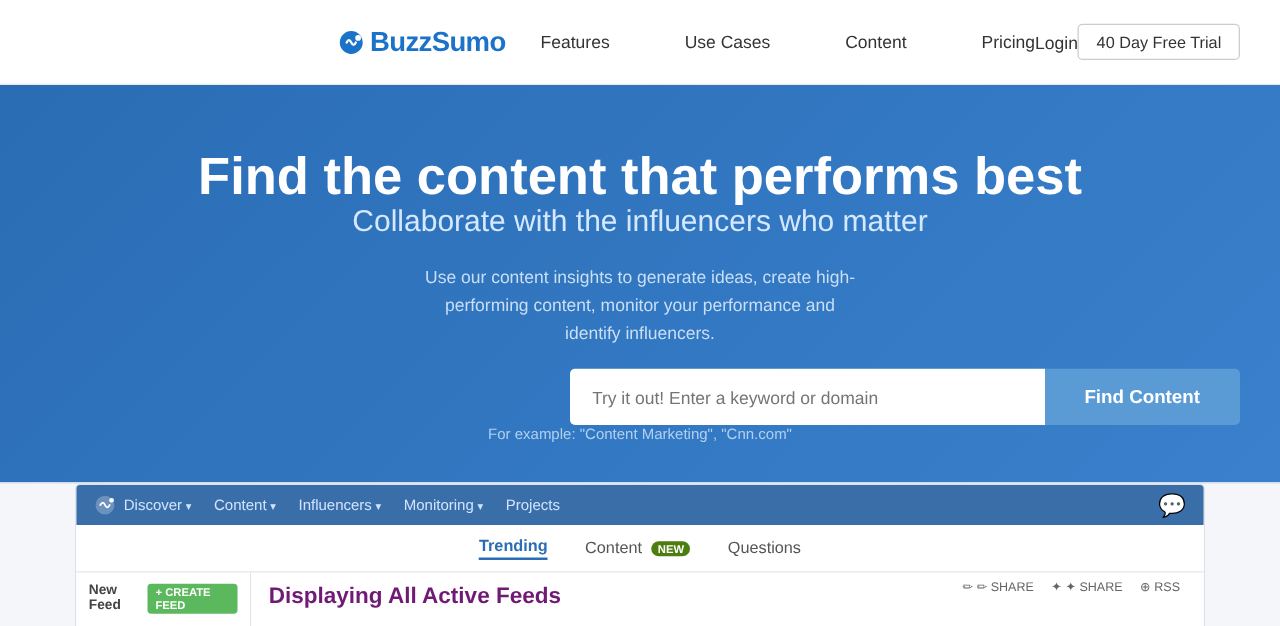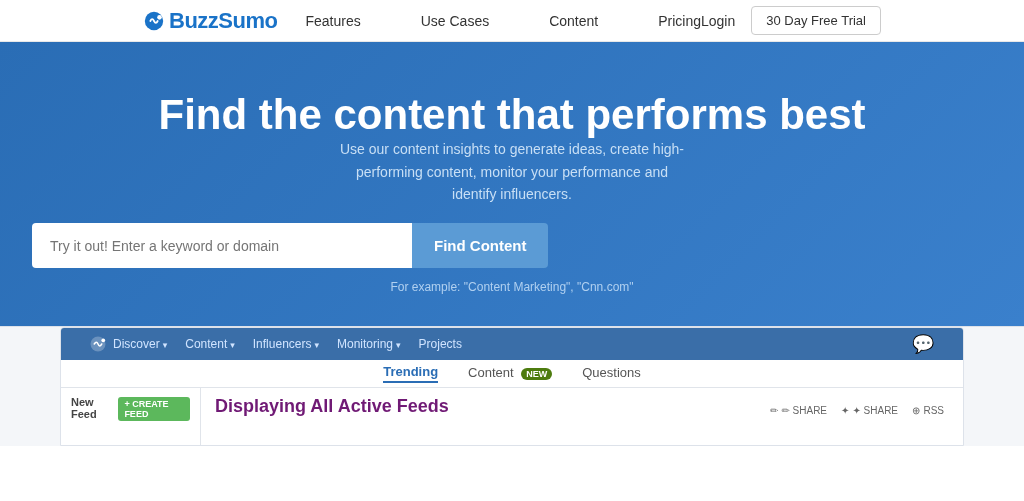--- a/index.html
+++ b/index.html
@@ -2,23 +2,23 @@
 <html><head>
   <meta charset="utf-8">
   <style>
     * { margin: 0; padding: 0; box-sizing: border-box; }
     body { font-family: 'Helvetica Neue', Arial, sans-serif; width: 1024px; height: 501px; overflow: hidden; background: #fff; }
 
     
     .navbar {
       display: flex;
       align-items: center;
-      justify-content: center;
+      justify-content: flex-end;
       padding: 0 32px;
-      height: 42px;
+      height: 68px;
       background: #fff;
       border-bottom: 1px solid #e8e8e8;
       position: relative;
       z-index: 10;
     }
     .nav-logo {
       display: flex;
       align-items: center;
       gap: 4px;
     }
@@ -41,21 +41,20 @@
     .nav-links li a {
       text-decoration: none;
       color: #333;
       font-size: 14px;
       font-weight: 500;
       padding-left: 28px;
     }
     .nav-actions {
       display: flex;
       align-items: center;
-      gap: 16px;
     }
     .btn-login {
       font-size: 14px;
       color: #333;
       background: none;
       border: none;
       cursor: pointer;
       font-weight: 500;
     }
     .btn-trial {
@@ -92,35 +91,34 @@
     }
     .hero-description {
       font-size: 14px;
       color: #c8dff5;
       line-height: 1.6;
       max-width: 360px;
       margin: 0 auto 18px;
     }
     .search-bar {
       display: flex;
-      justify-content: flex-start;
-      margin-bottom: 12px;
+      justify-content: flex-end;
     }
     .search-input {
       width: 380px;
       padding: 14px 18px;
       font-size: 14px;
       color: #999;
       border: none;
       border-radius: 4px 0 0 4px;
       outline: none;
       background: #fff;
     }
     .search-button {
-      padding: 14px 22px;
+      padding: 14px 32px;
       background: #5b9bd5;
       color: #fff;
       font-size: 15px;
       font-weight: 600;
       border: none;
       border-radius: 0 4px 4px 0;
       cursor: pointer;
       white-space: nowrap;
     }
     .search-example {
@@ -146,21 +144,21 @@
       height: 100%;
       display: flex;
       flex-direction: column;
       overflow: hidden;
     }
     .app-topbar {
       background: #3a6ea8;
       height: 32px;
       display: flex;
       align-items: center;
-      padding: 0 28px;
+      padding: 0 14px;
       justify-content: space-between;
     }
     .app-topbar-left {
       display: flex;
       align-items: center;
       gap: 6px;
     }
     .app-topbar-icon {
       width: 18px;
       height: 18px;
@@ -183,21 +181,21 @@
     .app-topbar-right {
       color: #fff;
       font-size: 18px;
     }
     .app-tabs {
       display: flex;
       align-items: center;
       justify-content: center;
       gap: 30px;
       border-bottom: 1px solid #e0e4ea;
-      height: 28px;
+      height: 38px;
       background: #fff;
     }
     .app-tab {
       font-size: 13px;
       color: #555;
       padding-bottom: 2px;
       cursor: pointer;
     }
     .app-tab.active {
       color: #2a6db5;
@@ -281,26 +279,27 @@
 
   <ul class="nav-links">
     <li><a>Features</a></li>
     <li><a>Use Cases</a></li>
     <li><a>Content</a></li>
     <li><a>Pricing</a></li>
   </ul>
 
   <div class="nav-actions">
     <button class="btn-login">Login</button>
-    <button class="btn-trial">30 Day Free Trial</button>
+    <button class="btn-trial">40 Day Free Trial</button>
   </div>
 </nav>
 
 <section class="hero">
   <h1 class="hero-title">Find the content that performs best</h1>
+  <h2 class="hero-subtitle">Collaborate with the influencers who matter</h2>
   <p class="hero-description">Use our content insights to generate ideas, create high-performing content, monitor your performance and identify influencers.</p>
 
   <div class="search-bar">
     <input class="search-input" type="text" placeholder="Try it out! Enter a keyword or domain" style="">
     <button class="search-button">Find Content</button>
   </div>
 
   <p class="search-example">For example: "Content Marketing", "Cnn.com"</p>
 </section>
 

